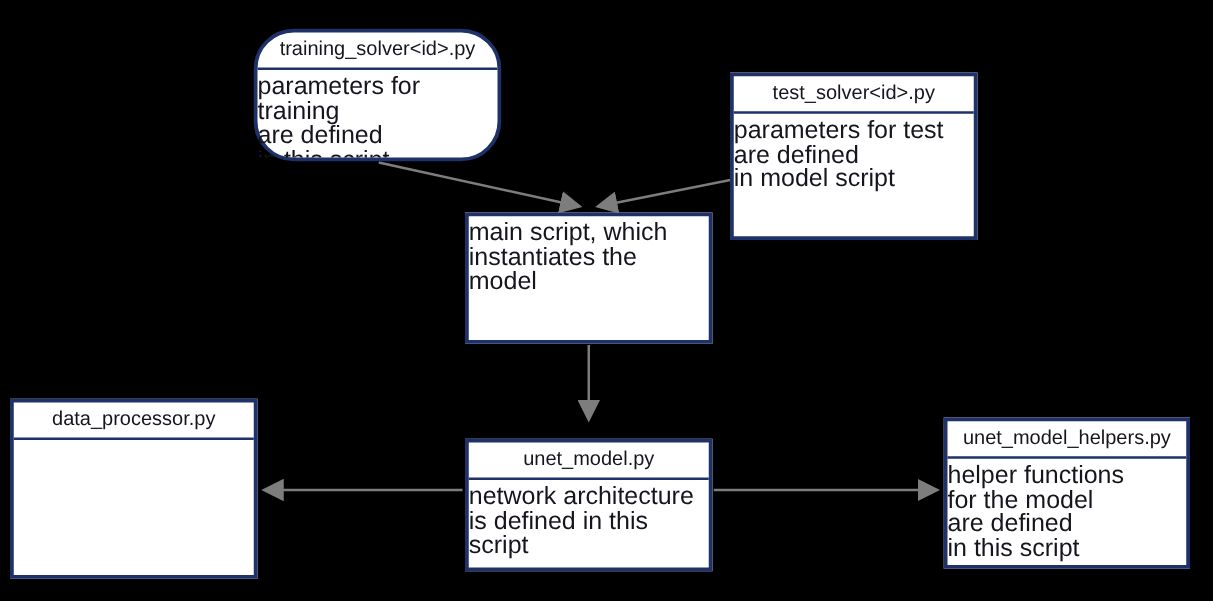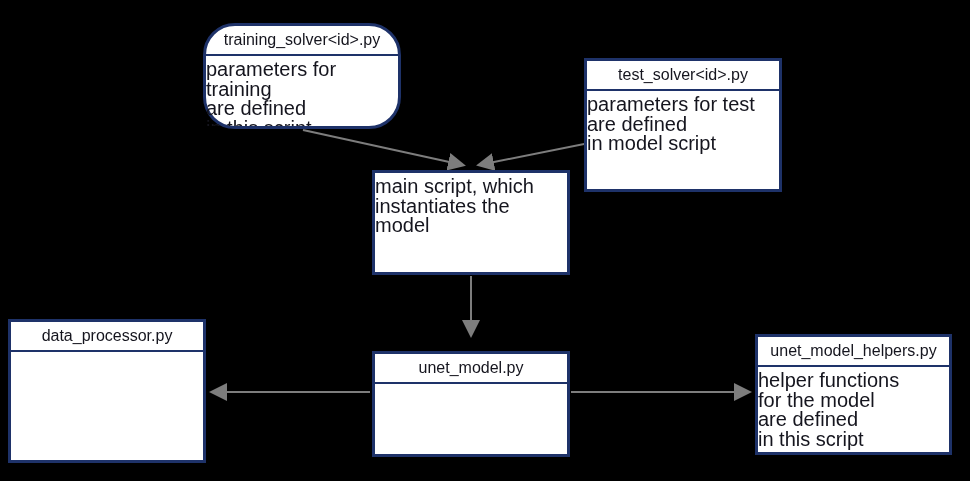--- a/index.html
+++ b/index.html
@@ -92,20 +92,22 @@
     <div class="node-body">main script, which
 instantiates the model</div>
   </div>
 
   <div class="node" style="left:8px; top:319px; width:198px; height:144px;">
     <div class="node-title">data_processor.py</div>
   </div>
 
   <div class="node" style="left:372px; top:341px; width:198px; height:106px;margin-top:10px;">
     <div class="node-title">unet_model.py</div>
+    <div class="node-body">network architecture
+is defined in this script</div>
   </div>
 
   <div class="node" style="left:755px; top:334px; width:197px; height:121px;">
     <div class="node-title">unet_model_helpers.py</div>
     <div class="node-body">helper functions
 for the model
 are defined
 in this script</div>
   </div>
 

